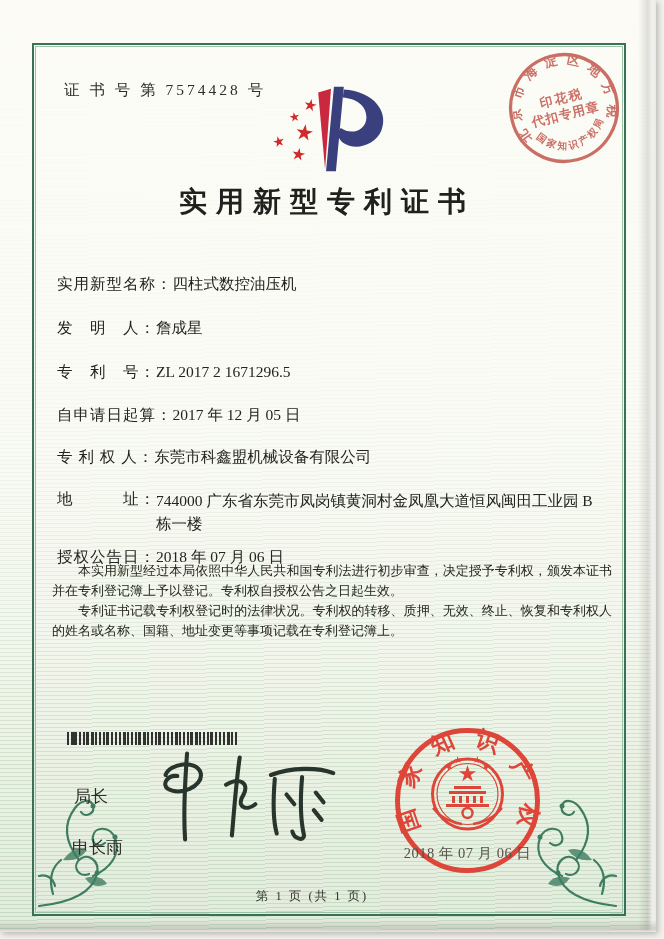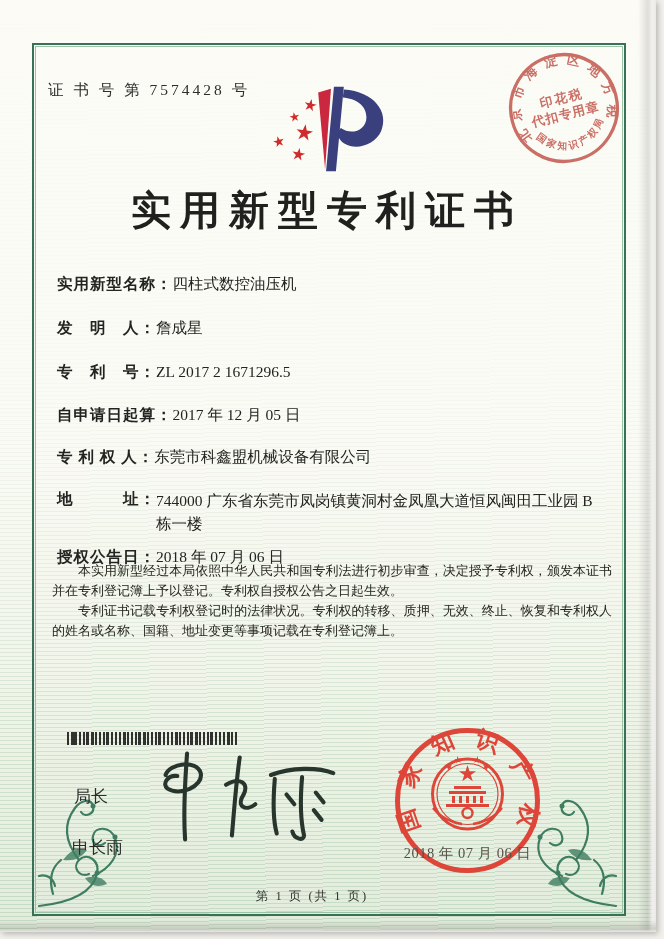--- a/index.html
+++ b/index.html
@@ -31,31 +31,31 @@
     position:absolute;top:0;right:0;width:18px;height:100%;
     background:linear-gradient(90deg, rgba(0,0,0,0), rgba(90,90,88,.18) 55%, rgba(240,240,238,.9) 80%, #eceae6 100%);
     pointer-events:none;
   }
   .edge-shadow-bottom{
     position:absolute;left:0;bottom:0;width:100%;height:12px;
     background:linear-gradient(180deg, rgba(0,0,0,0), rgba(100,100,95,.22) 70%, #e8e7e2 100%);
     pointer-events:none;
   }
   .cert-no{
-    position:absolute;left:48px;top:80px;
+    position:absolute;left:64px;top:80px;
     font-size:15.5px;letter-spacing:3px;color:#2e2e2c;
   }
   .logo{position:absolute;left:266px;top:84px;}
   .title{
     position:absolute;left:32px;top:183px;width:590px;text-align:center;
-    font-size:40px;font-weight:700;letter-spacing:9px;color:#20201e;
+    font-size:28px;font-weight:700;letter-spacing:9px;color:#20201e;
   }
   .fields{position:absolute;left:0;top:0;width:100%;font-size:15.5px;color:#232321;}
   .frow{position:absolute;left:57px;white-space:nowrap;}
-  .frow .lab{letter-spacing:1px;font-weight:bold;}
+  .frow .lab{letter-spacing:1px;}
   .addr-val{
     display:inline-block;width:448px;white-space:normal;vertical-align:top;line-height:23px;
   }
   .pair2{position:absolute;left:364px;top:0;}
   .paras{
     position:absolute;left:52px;top:561px;width:560px;
     font-size:13px;line-height:20px;text-align:justify;color:#26261f;
   }
   .paras p{margin:0;text-indent:2em;}
   .barcode{

